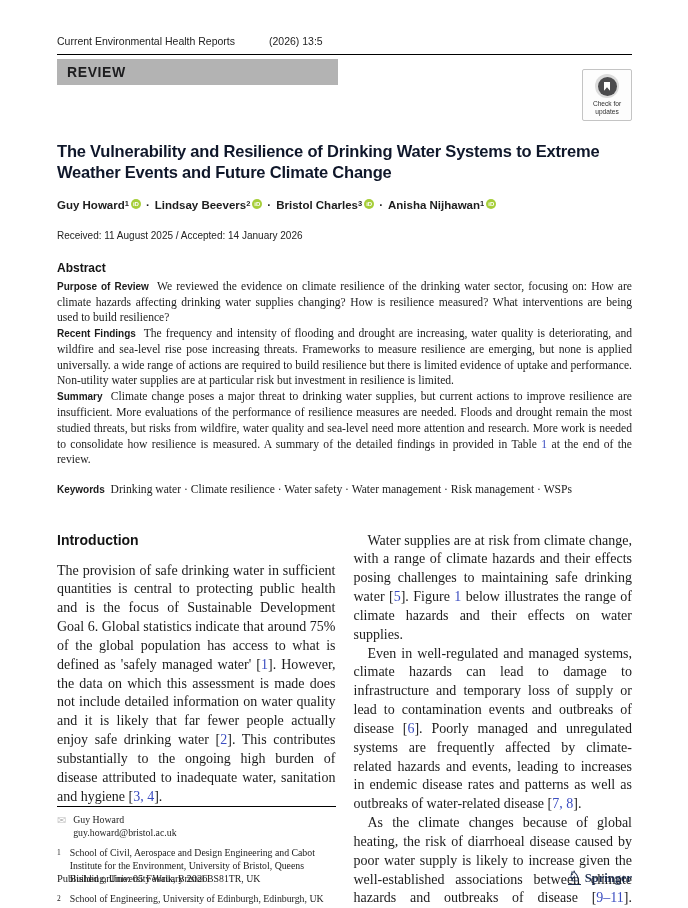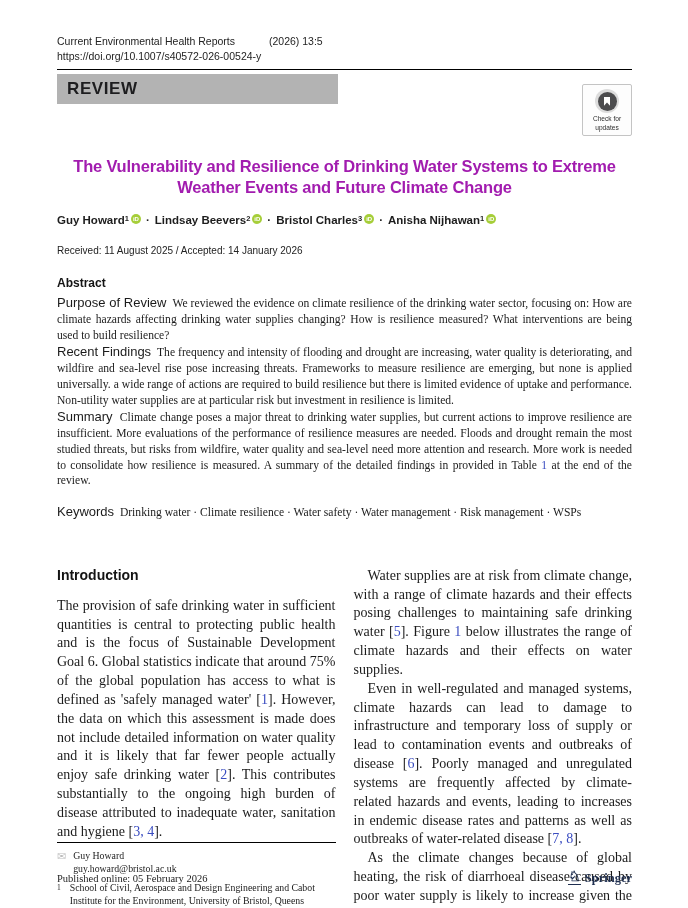--- a/index.html
+++ b/index.html
@@ -8,46 +8,46 @@
 
   
   .pub-header{font-family:"Liberation Sans",sans-serif;font-size:10.5px;line-height:1.35;color:#232323;}
   .pub-line1{display:flex;}
   .pub-issue{margin-left:34px;}
   .doi{color:#232323;text-decoration:none;display:inline-block;margin-top:1px;}
   .rule{border-top:1.6px solid #000;margin-top:6px;}
 
   
   .banner-row{display:flex;justify-content:space-between;align-items:flex-start;margin-top:4px;}
-  .review-banner{background:#b3b3b3;width:271px;padding:5px 0 5px 10px;font-family:"Liberation Sans",sans-serif;font-weight:bold;font-size:17px;letter-spacing:.6px;color:#1d1d1f;}
+  .review-banner{background:#b3b3b3;width:271px;padding:5px 0 5px 10px;font-family:"Liberation Sans",sans-serif;font-weight:bold;font-size:14px;letter-spacing:.6px;color:#1d1d1f;}
   .check-updates{margin-top:10px;border:1px solid #c4c4c4;border-radius:2px;background:#fdfdfd;display:inline-flex;flex-direction:column;align-items:center;gap:2px;padding:4px 3px 3px;cursor:pointer;text-decoration:none;}
   .cu-ring{width:24px;height:24px;border-radius:50%;background:#dcdcdc;display:flex;align-items:center;justify-content:center;}
   .cu-core{width:19px;height:19px;border-radius:50%;background:#4c4c4e;display:flex;align-items:center;justify-content:center;}
   .cu-bm{width:6px;height:9px;background:#fff;clip-path:polygon(0 0,100% 0,100% 100%,50% 62%,0 100%);}
   .cu-text{font-family:"Liberation Sans",sans-serif;font-size:6.6px;line-height:1.25;color:#2e2e2e;text-align:center;width:42px;}
 
   
-  .title{font-family:"Liberation Sans",sans-serif;font-weight:bold;font-size:16.5px;letter-spacing:-0.2px;line-height:1.28;margin:20px 0 0;color:#a21caf;text-align:center;}
+  .title{font-family:"Liberation Sans",sans-serif;font-weight:bold;font-size:16.5px;letter-spacing:-0.2px;line-height:1.28;margin:20px 0 0;color:#0f172a;}
   .authors{margin-top:16px;font-family:"Liberation Sans",sans-serif;font-weight:bold;font-size:11.5px;color:#1d1d1d;display:flex;align-items:center;flex-wrap:wrap;}
   .author{display:inline-flex;align-items:flex-start;}
   .author sup{font-size:7.5px;line-height:1;margin-top:1px;}
   .orcid{display:inline-block;width:10px;height:10px;border-radius:50%;background:#a6ce39;color:#fff;font-family:"Liberation Sans",sans-serif;font-weight:bold;font-size:6px;line-height:10px;text-align:center;margin:0 0 0 2px;cursor:pointer;}
   .dotsep{margin:0 5px;}
   .meta{margin-top:18px;font-family:"Liberation Sans",sans-serif;font-size:10px;line-height:1.4;color:#232323;}
 
   
   .abstract{margin-top:18px;}
   .abs-h{font-family:"Liberation Sans",sans-serif;font-weight:bold;font-size:12px;margin:0 0 4px;color:#141414;}
   .abs-p{margin:0;font-size:11.6px;line-height:1.36;text-align:justify;}
-  .runin{font-family:"Liberation Sans",sans-serif;font-weight:normal;font-size:13px;}
+  .runin{font-family:"Liberation Sans",sans-serif;font-weight:bold;font-size:10px;}
   .ref{color:#3a4cc0;}
   .keywords{margin-top:15px;font-size:11.6px;}
 
   
-  .columns{margin-top:36px;display:flex;gap:18px;flex:1;min-height:0;}
+  .columns{margin-top:24px;display:flex;gap:18px;flex:1;min-height:0;}
   .col{flex:1;display:flex;flex-direction:column;min-width:0;}
   .sec-h{font-family:"Liberation Sans",sans-serif;font-weight:bold;font-size:14px;margin:0 0 14px;color:#141414;}
   .body-p{margin:0;font-size:14px;line-height:1.345;text-align:justify;}
   .indent{text-indent:14px;}
 
   
   .footnotes{margin-top:auto;border-top:1px solid #000;padding-top:7px;font-size:9.8px;line-height:1.32;}
   .corr{display:flex;gap:7px;}
   .mail-icon{color:#bdbdbd;font-size:11px;line-height:1.2;}
   .aff{display:flex;gap:9px;margin-top:7px;}
@@ -62,21 +62,20 @@
 </head>
 <body>
 
 <div class="page">
 
   <header class="pub-header">
     <div class="pub-line1">
       <span>Current Environmental Health Reports</span>
       <span class="pub-issue">(2026) 13:5</span>
     </div>
-    <a class="doi" href="#">https://doi.org/10.1007/s40572-026-00524-y</a>
   </header>
 
   <div class="rule"></div>
 
   <div class="banner-row">
     <div class="review-banner">REVIEW</div>
     <a class="check-updates" href="#">
       <span class="cu-ring">
         <span class="cu-core">
           <span class="cu-bm"></span>

